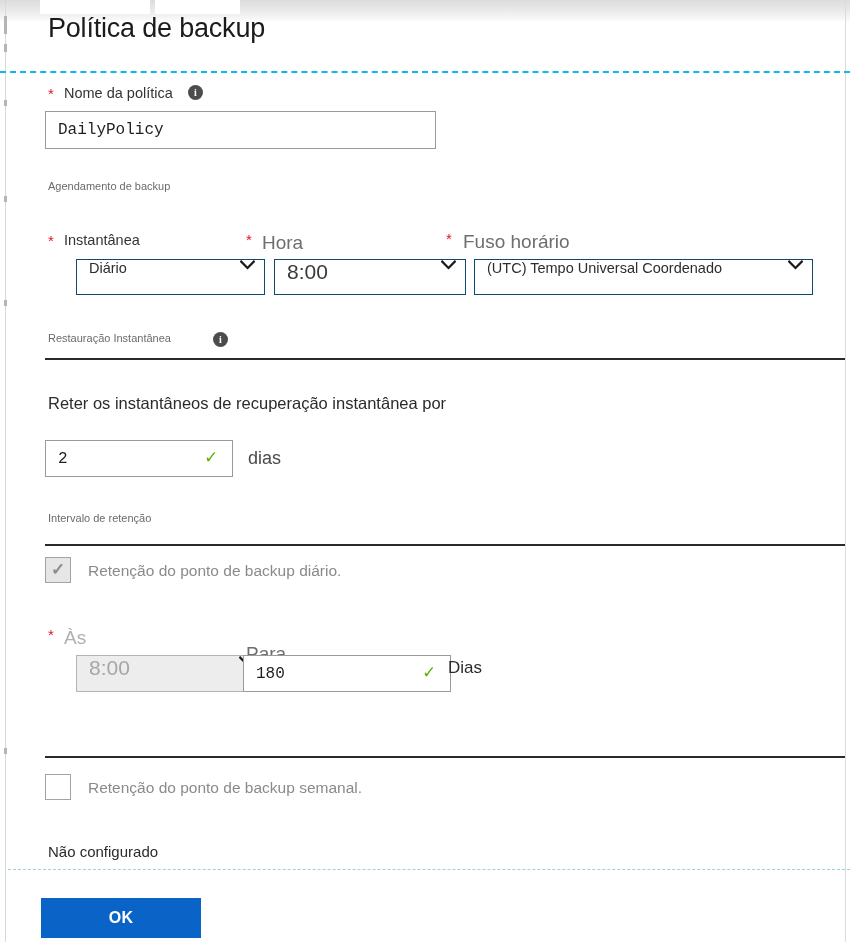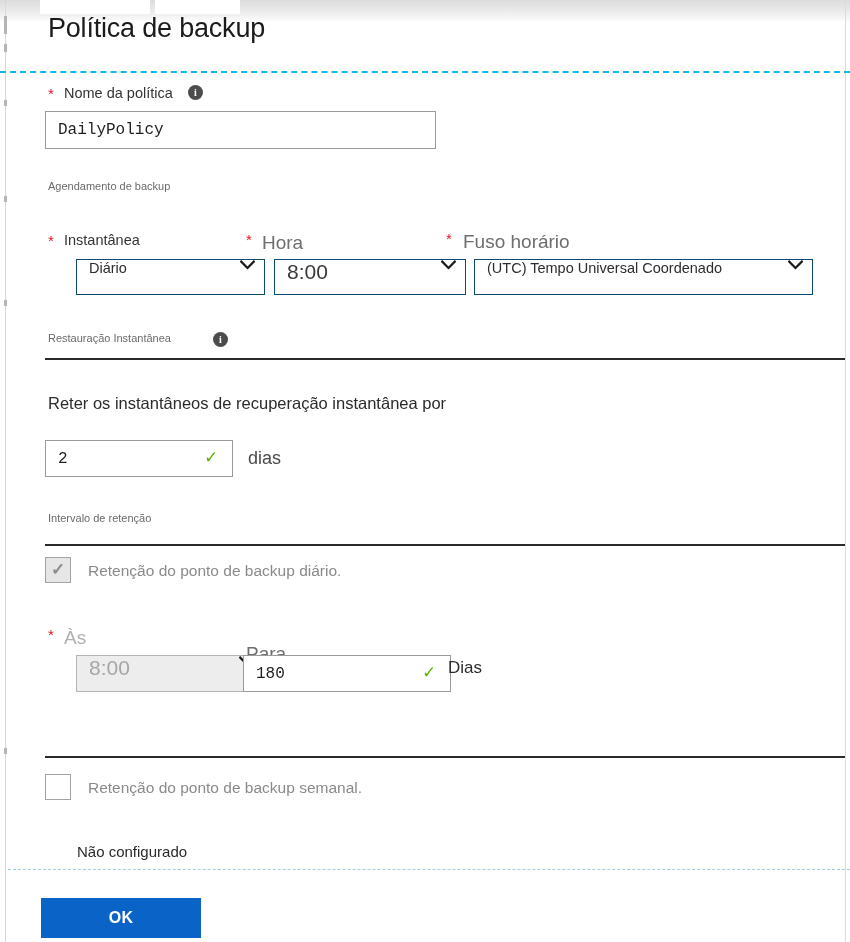--- a/index.html
+++ b/index.html
@@ -121,21 +121,20 @@
   }
   .unit-text.dark {
     color: #2b2b2b;
     font-size: 17px;
   }
   .status-text {
     position: absolute;
     font-size: 15px;
     color: #2b2b2b;
     white-space: nowrap;
-    margin-left: 29px;
   }
   .checkbox-label {
     position: absolute;
     font-size: 15.5px;
     color: #8a8a8a;
     white-space: nowrap;
   }
 
   
   .info-icon {

